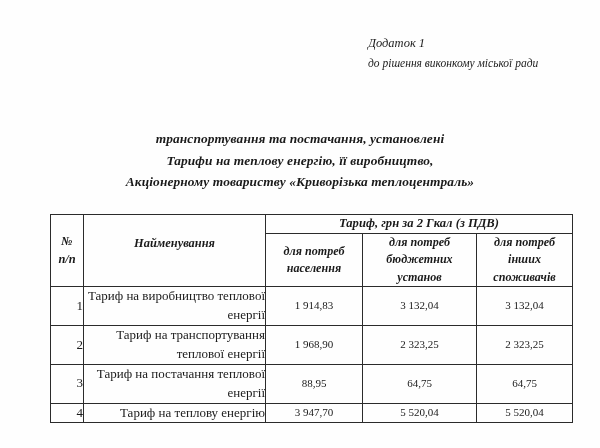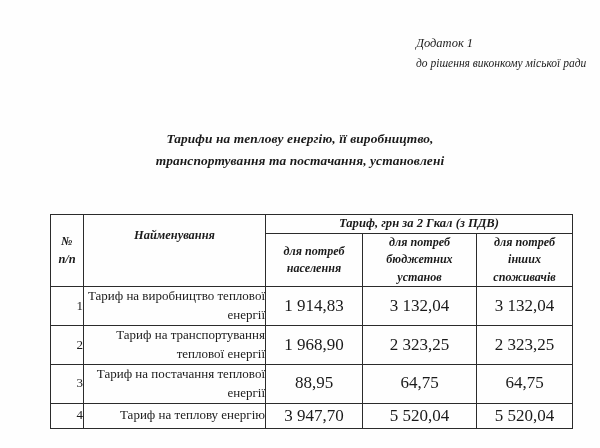--- a/index.html
+++ b/index.html
@@ -22,21 +22,20 @@
     left: 368px;
     top: 33px;
     width: 220px;
     font-style: italic;
     font-size: 12.5px;
     line-height: 1.65;
     color: #1c1c1c;
   }
   .doc-ref .ref-line {
     white-space: nowrap;
-    margin-left: 48px;
   }
   .doc-ref .ref-line-2 {
     font-size: 11.5px;
   }
 
   
   .doc-title {
     position: absolute;
     left: 30px;
     top: 128px;
@@ -108,60 +107,61 @@
   }
   .cell-name {
     text-align: right;
     font-size: 13px;
     padding: 2px 2px 3px 7px;
     line-height: 1.45;
     vertical-align: top;
   }
   .cell-val {
     text-align: center;
-    font-size: 17px;
+    font-size: 11px;
     padding: 2px 3px;
     line-height: 1.45;
     vertical-align: middle;
   }
   .row-tall .cell-name,
   .row-tall .cell-num { height: 32px; }
   .row-short .cell-name,
   .row-short .cell-num { height: 15px; }
   .row-short .cell-name { vertical-align: middle; font-family: Liberation Serif, serif; }
   .row-short .cell-num { vertical-align: middle; }
 </style>
 </head>
 <body>
 
 <div class="doc-ref">
   <div class="ref-line ref-line-1">Додаток 1</div>
   <div class="ref-line ref-line-2">до рішення виконкому міської ради</div>
 </div>
 
 <div class="doc-title">
+  <span class="title-line">транспортування та постачання, установлені</span>
   <span class="title-line">Тарифи на теплову енергію, її виробництво,</span>
-  <span class="title-line">транспортування та постачання, установлені</span>
+  <span class="title-line">Акціонерному товариству «Криворізька теплоцентраль»</span>
 </div>
 
 <table class="tariff-table">
   <colgroup>
     <col class="col-num">
     <col class="col-name">
     <col class="col-pop">
     <col class="col-budget">
     <col class="col-other">
   </colgroup>
   <thead>
     <tr>
       <td class="hd hd-num" rowspan="2">
         <div>№</div>
         <div>п/п</div>
       </td>
-      <td class="hd" rowspan="2" style="vertical-align:top;padding-top:12px;">Найменування</td>
+      <td class="hd" rowspan="2" style="vertical-align:top;padding-top:20px;">Найменування</td>
       <td class="hd hd-group" colspan="3">Тариф, грн за 2 Гкал (з ПДВ)</td>
     </tr>
     <tr>
       <td class="hd hd-sub">для потреб населення</td>
       <td class="hd hd-sub">для потреб бюджетних установ</td>
       <td class="hd hd-sub">для потреб інших споживачів</td>
     </tr>
   </thead>
   <tbody>
     <tr class="row-tall">

